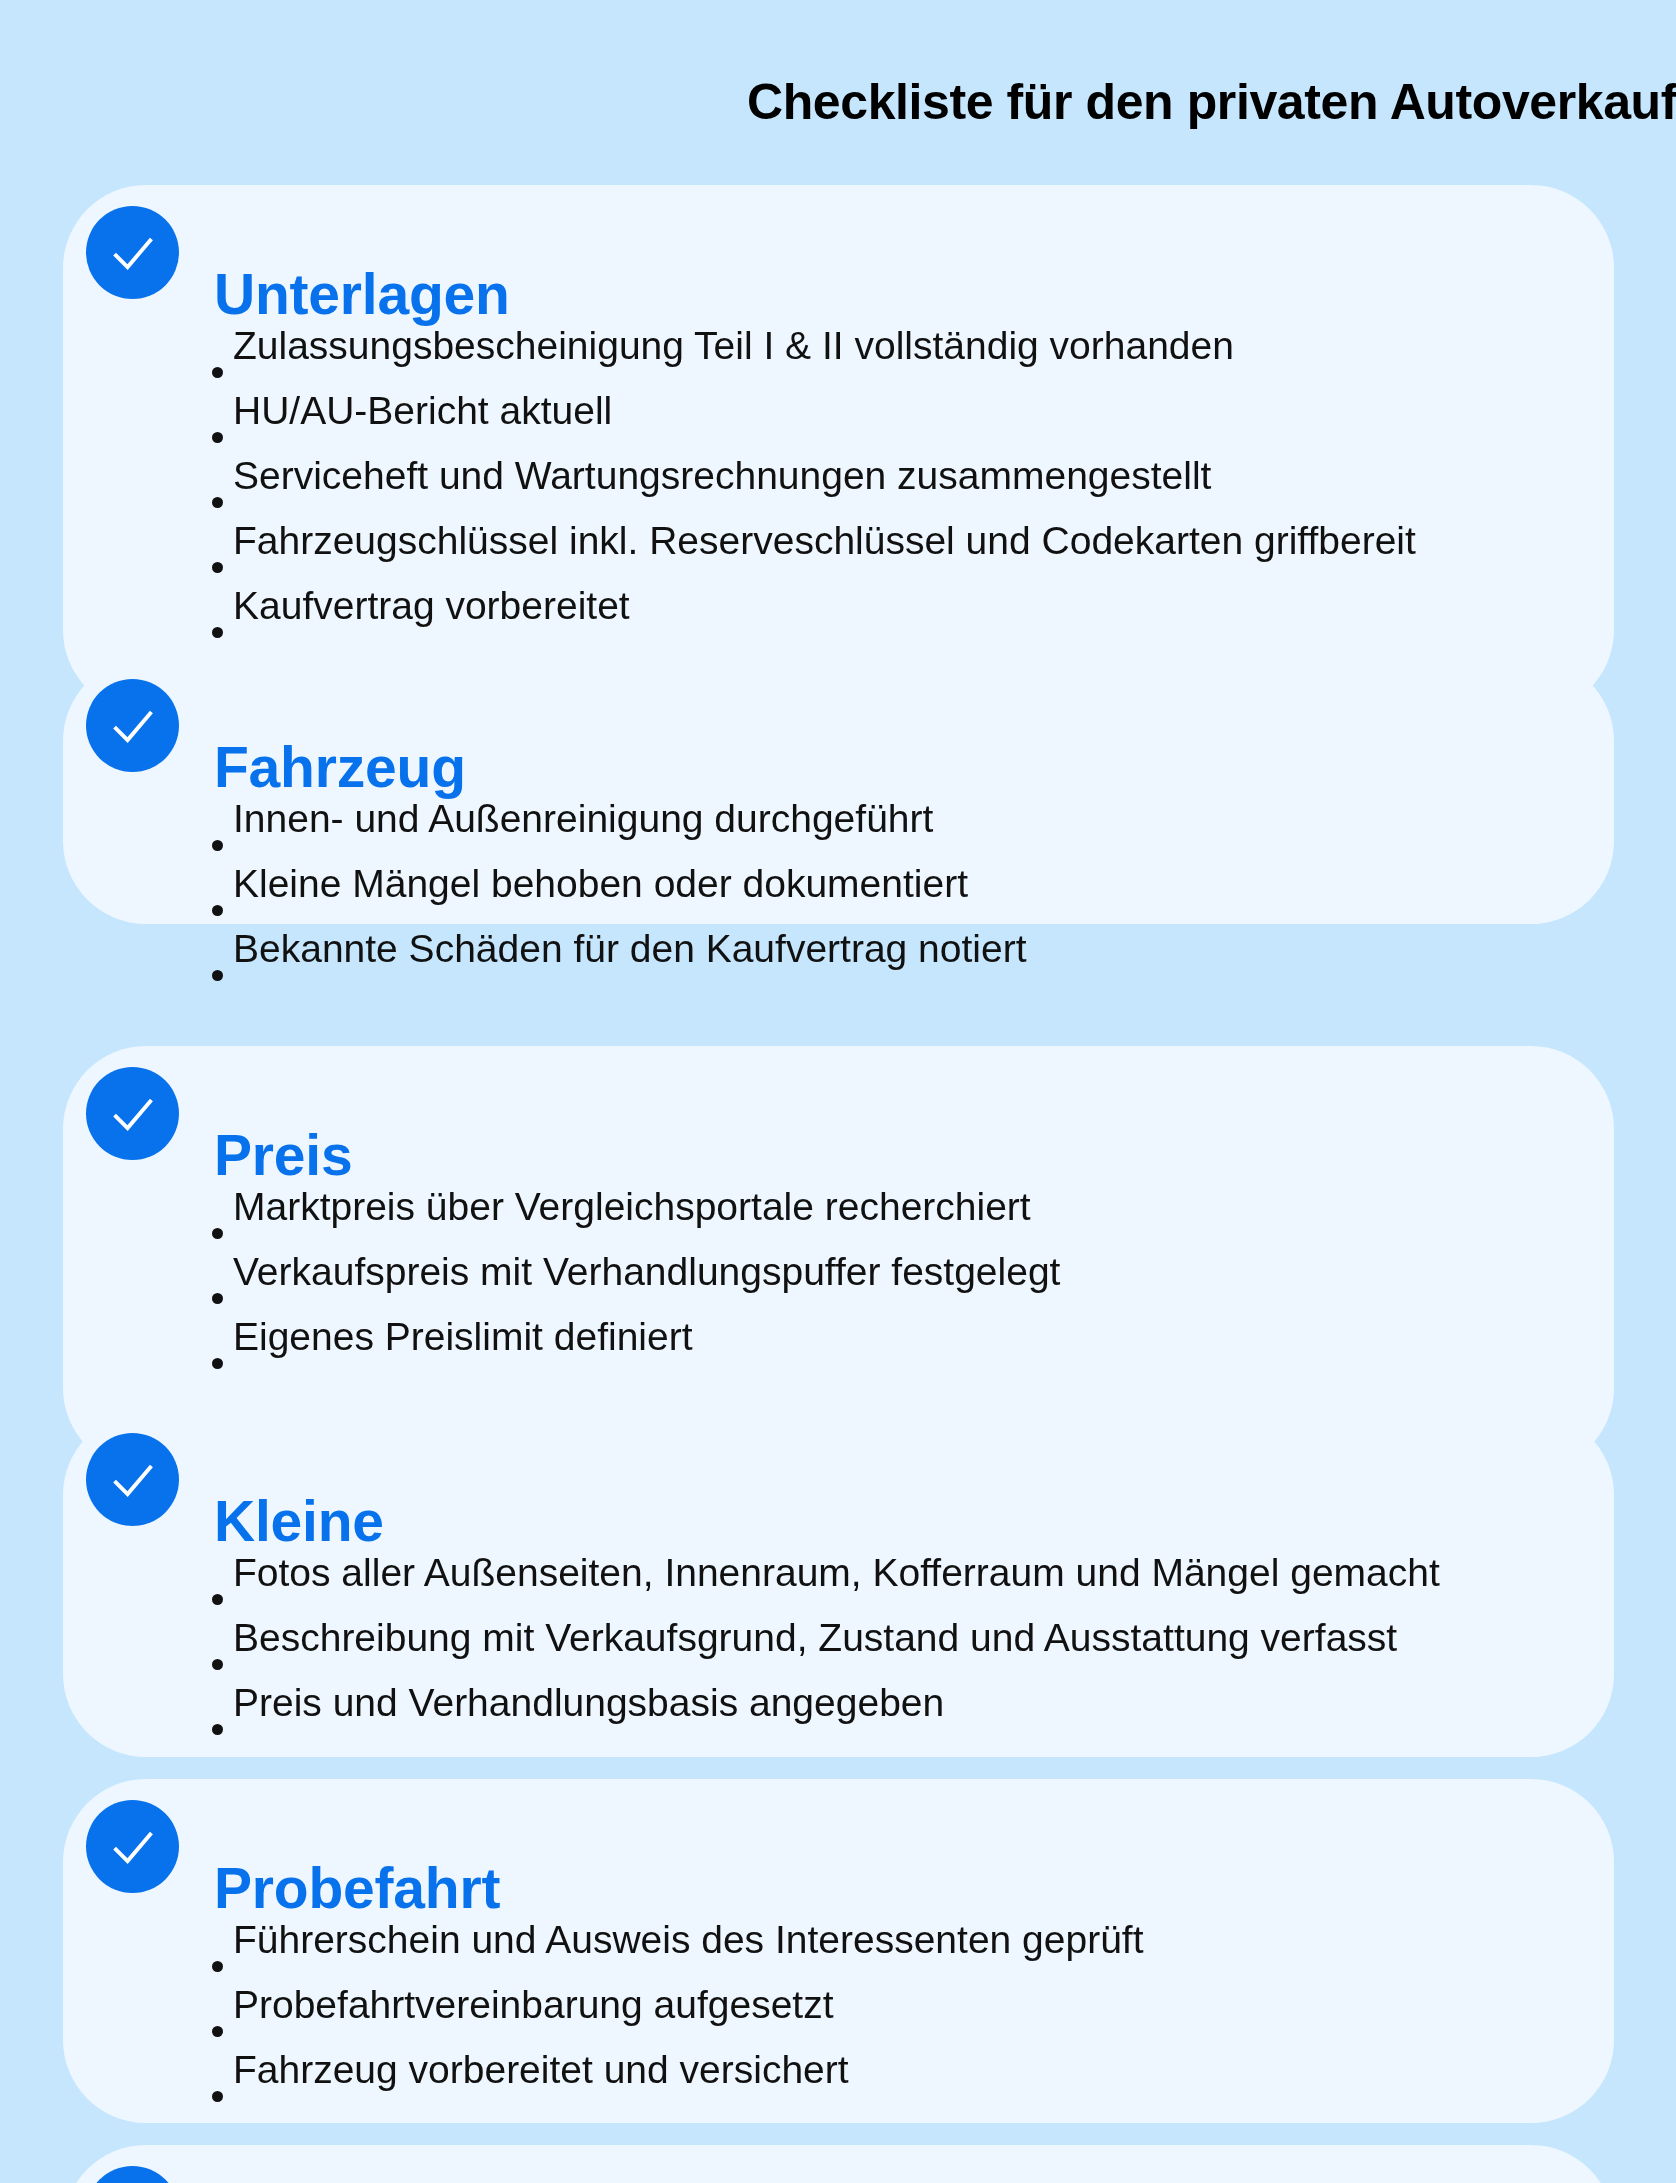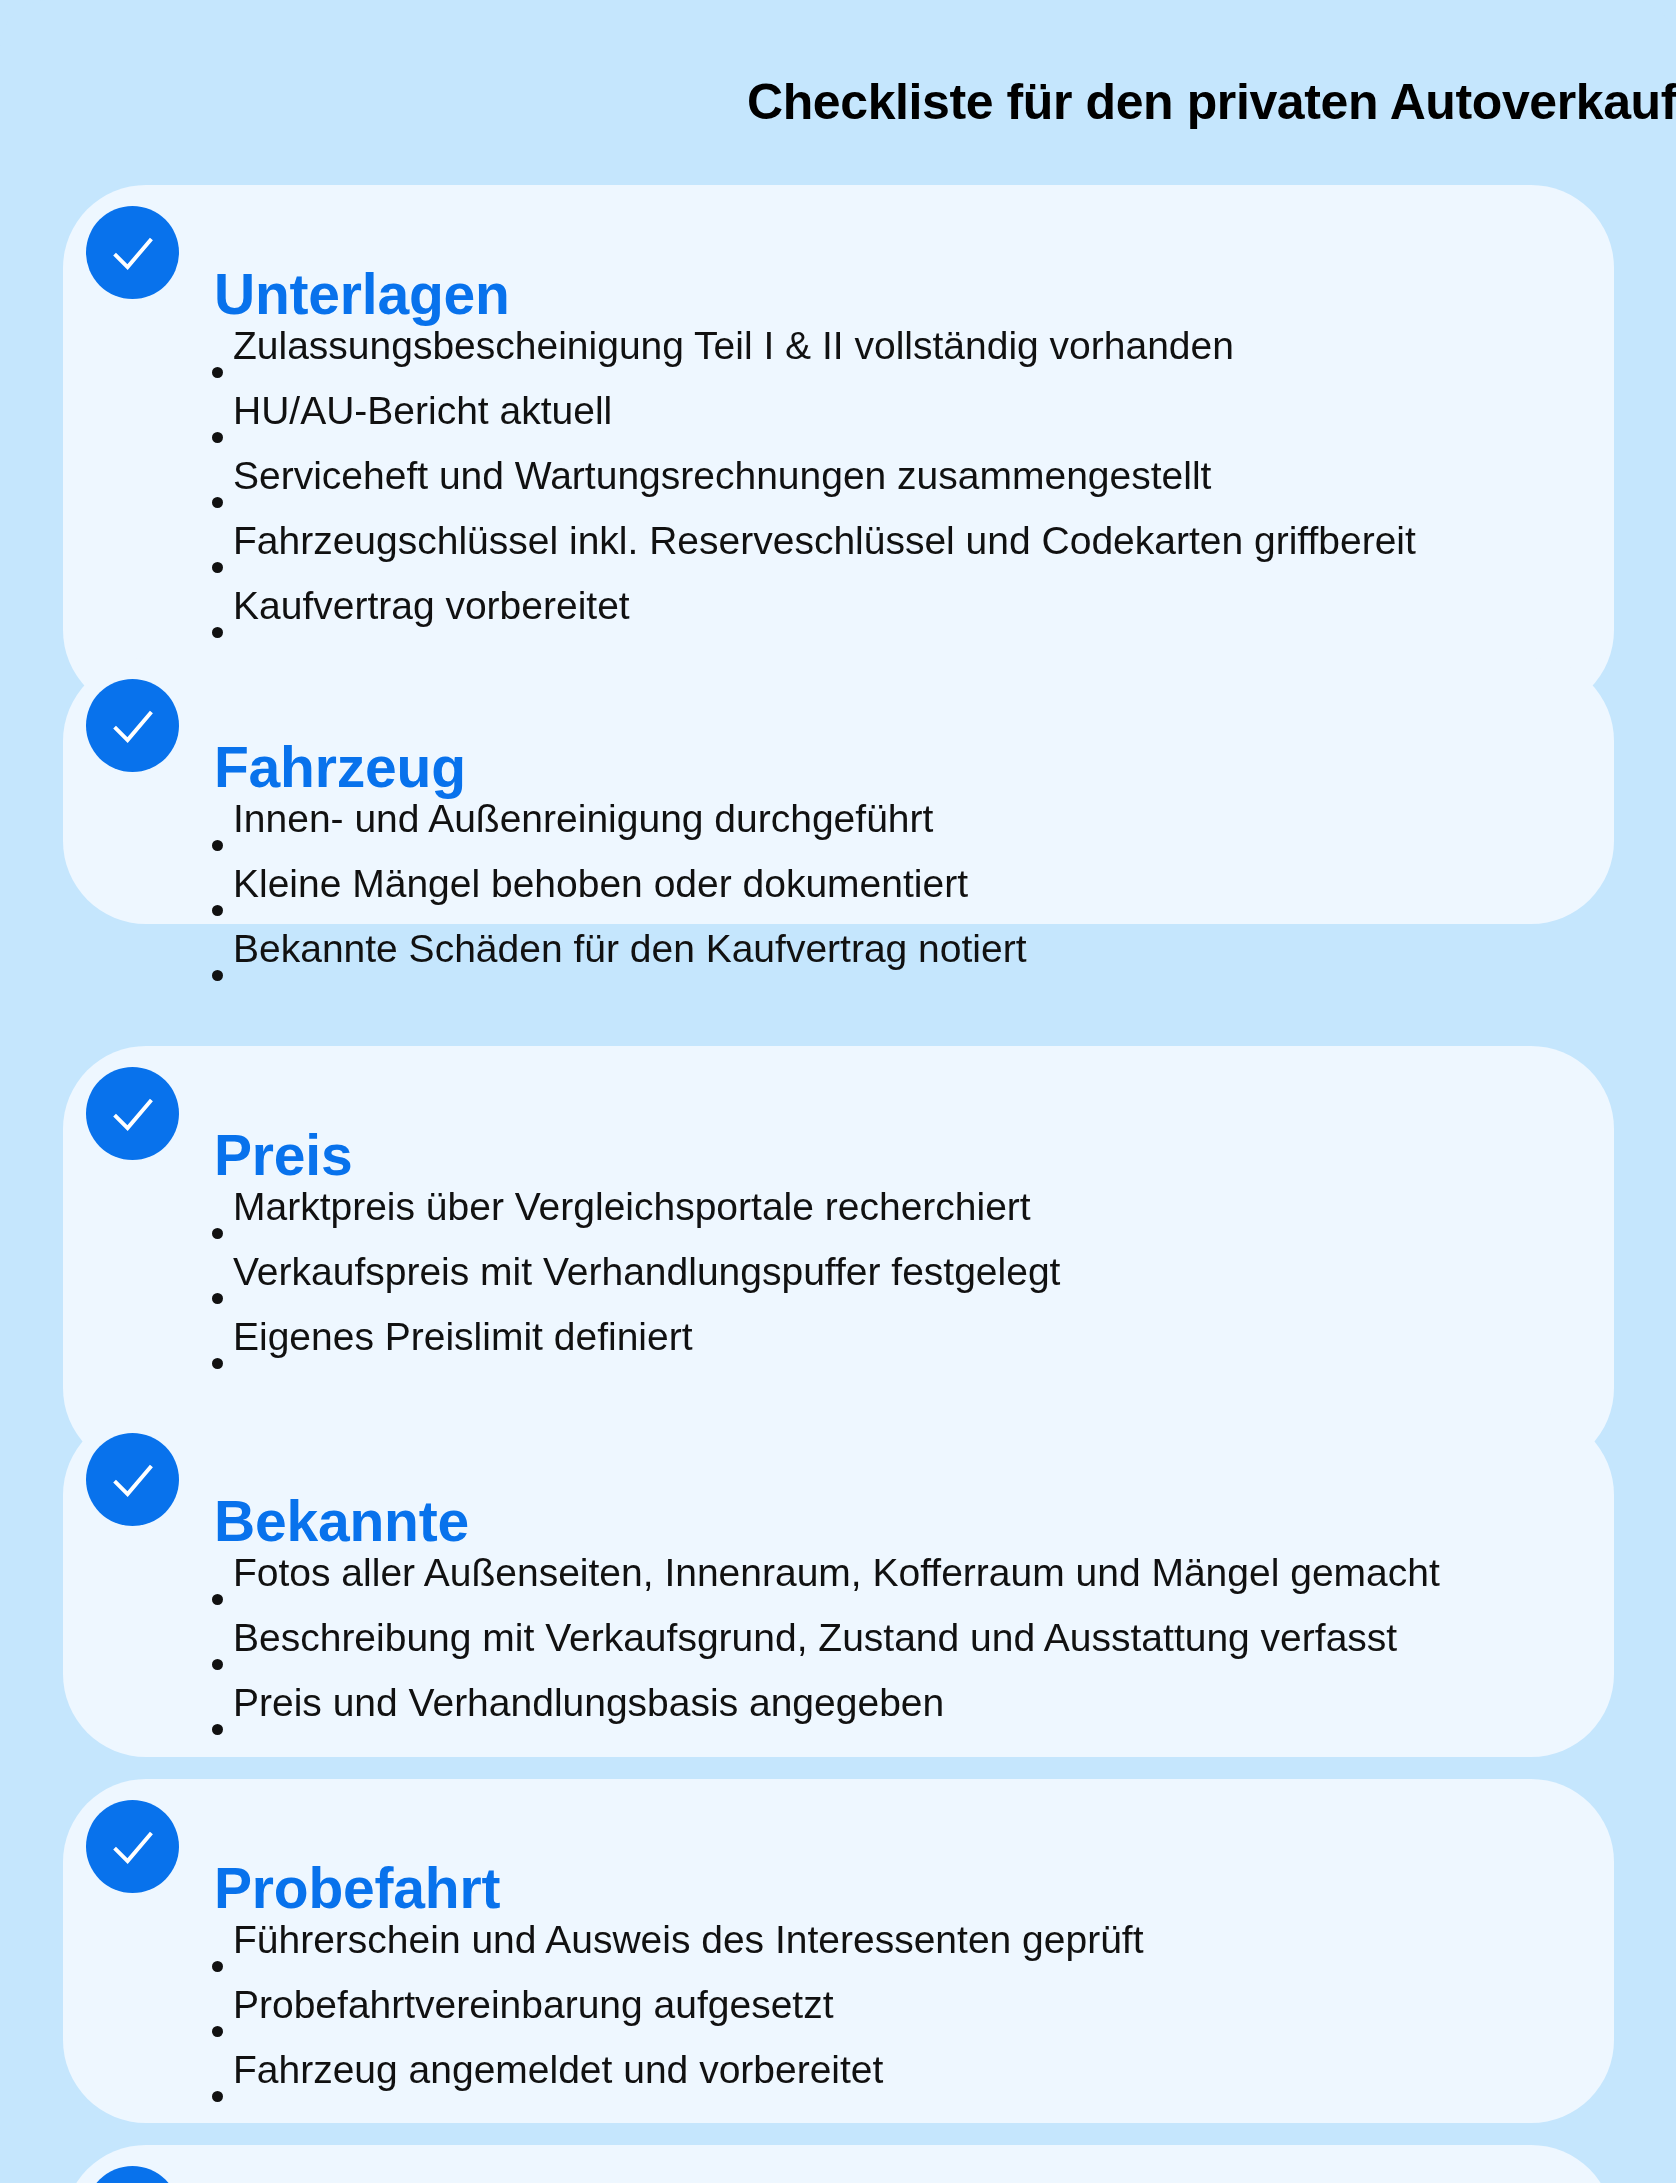--- a/index.html
+++ b/index.html
@@ -127,21 +127,21 @@
         </li>
     </ul>
   </section>
 
   <section class="card" style="top:1412px;height:345px;">
     <div class="check">
       <svg viewBox="0 0 24 24">
           <path d="M3.5 12.5 L9.5 18.5 L20.5 5.5" fill="none" stroke="#fff" stroke-width="1.8"></path>
         </svg>
     </div>
-    <h2 class="heading">Bekannte</h2>
+    <h2 class="heading">Kleine</h2>
     <ul class="items">
       <li>
           <span class="bullet"></span>
           <span>Fotos aller Außenseiten, Innenraum, Kofferraum und Mängel gemacht</span>
         </li>
       <li>
           <span class="bullet"></span>
           <span>Beschreibung mit Verkaufsgrund, Zustand und Ausstattung verfasst</span>
         </li>
       <li>
@@ -162,21 +162,21 @@
       <li>
           <span class="bullet"></span>
           <span>Führerschein und Ausweis des Interessenten geprüft</span>
         </li>
       <li>
           <span class="bullet"></span>
           <span>Probefahrtvereinbarung aufgesetzt</span>
         </li>
       <li>
           <span class="bullet"></span>
-          <span>Fahrzeug angemeldet und vorbereitet</span>
+          <span>Fahrzeug vorbereitet und versichert</span>
         </li>
     </ul>
   </section>
 
   <section class="card" style="top:2145px;height:345px;">
     <div class="check">
       
     </div>
 
   </section>

